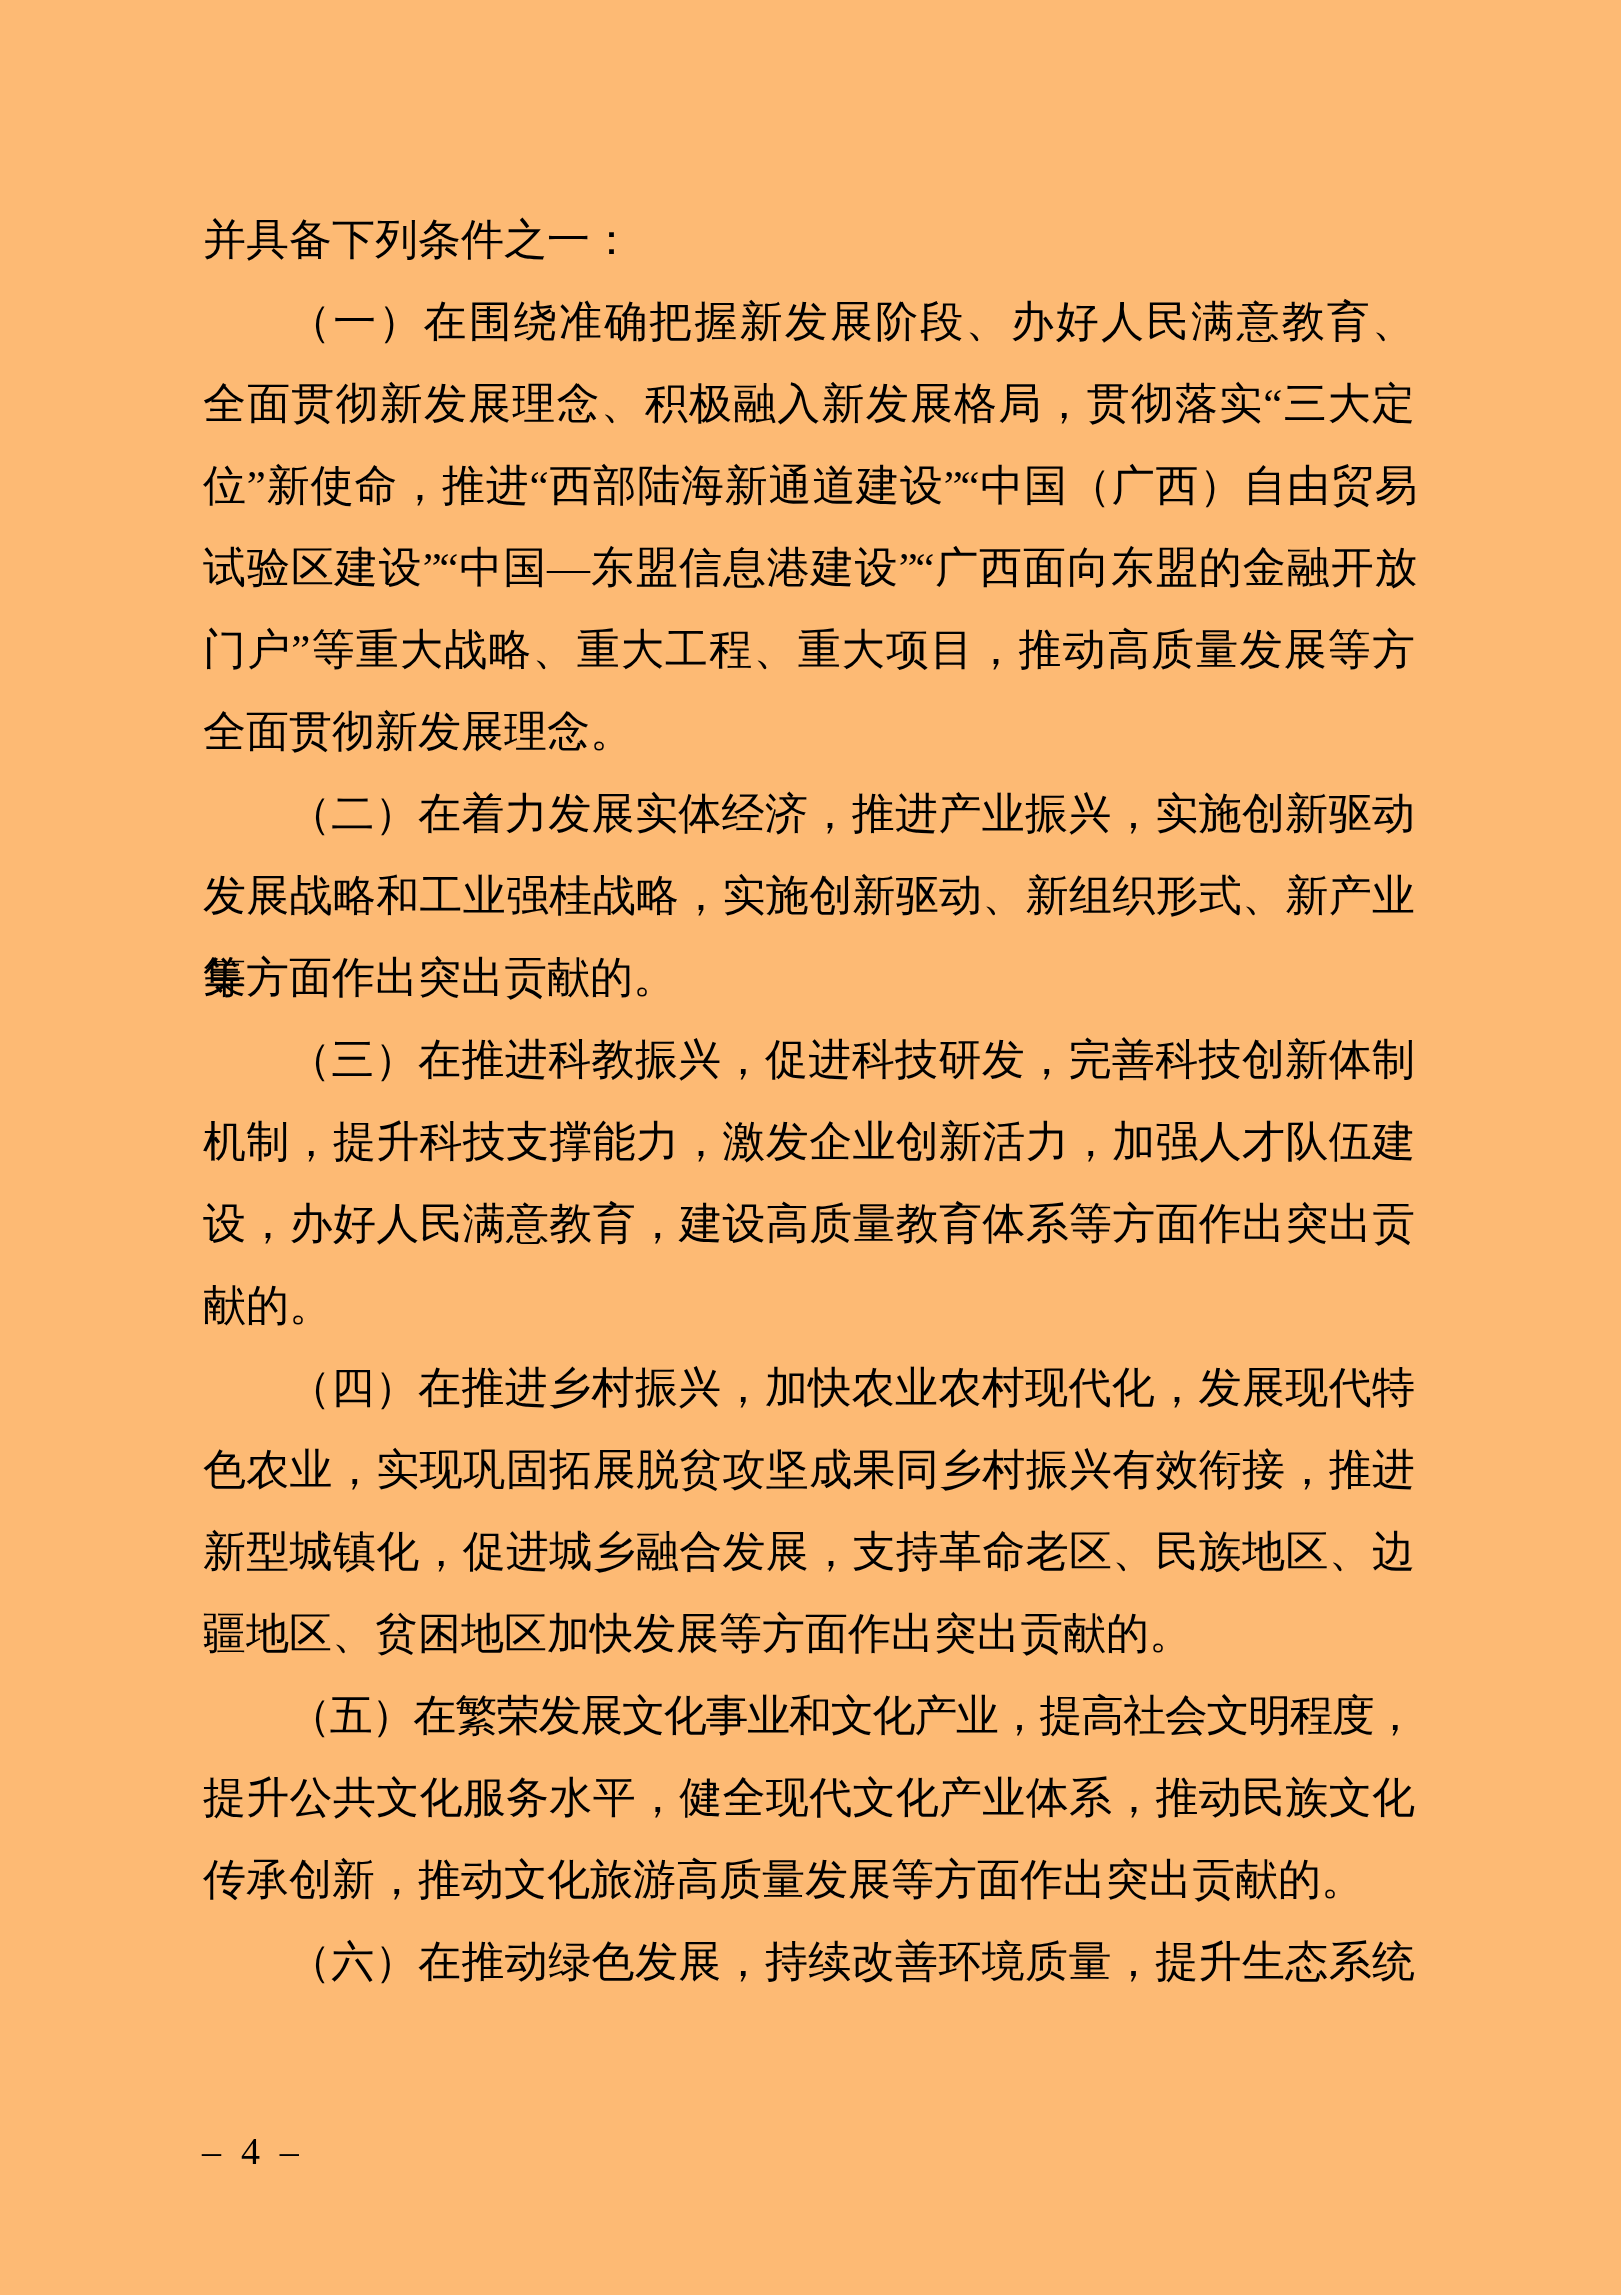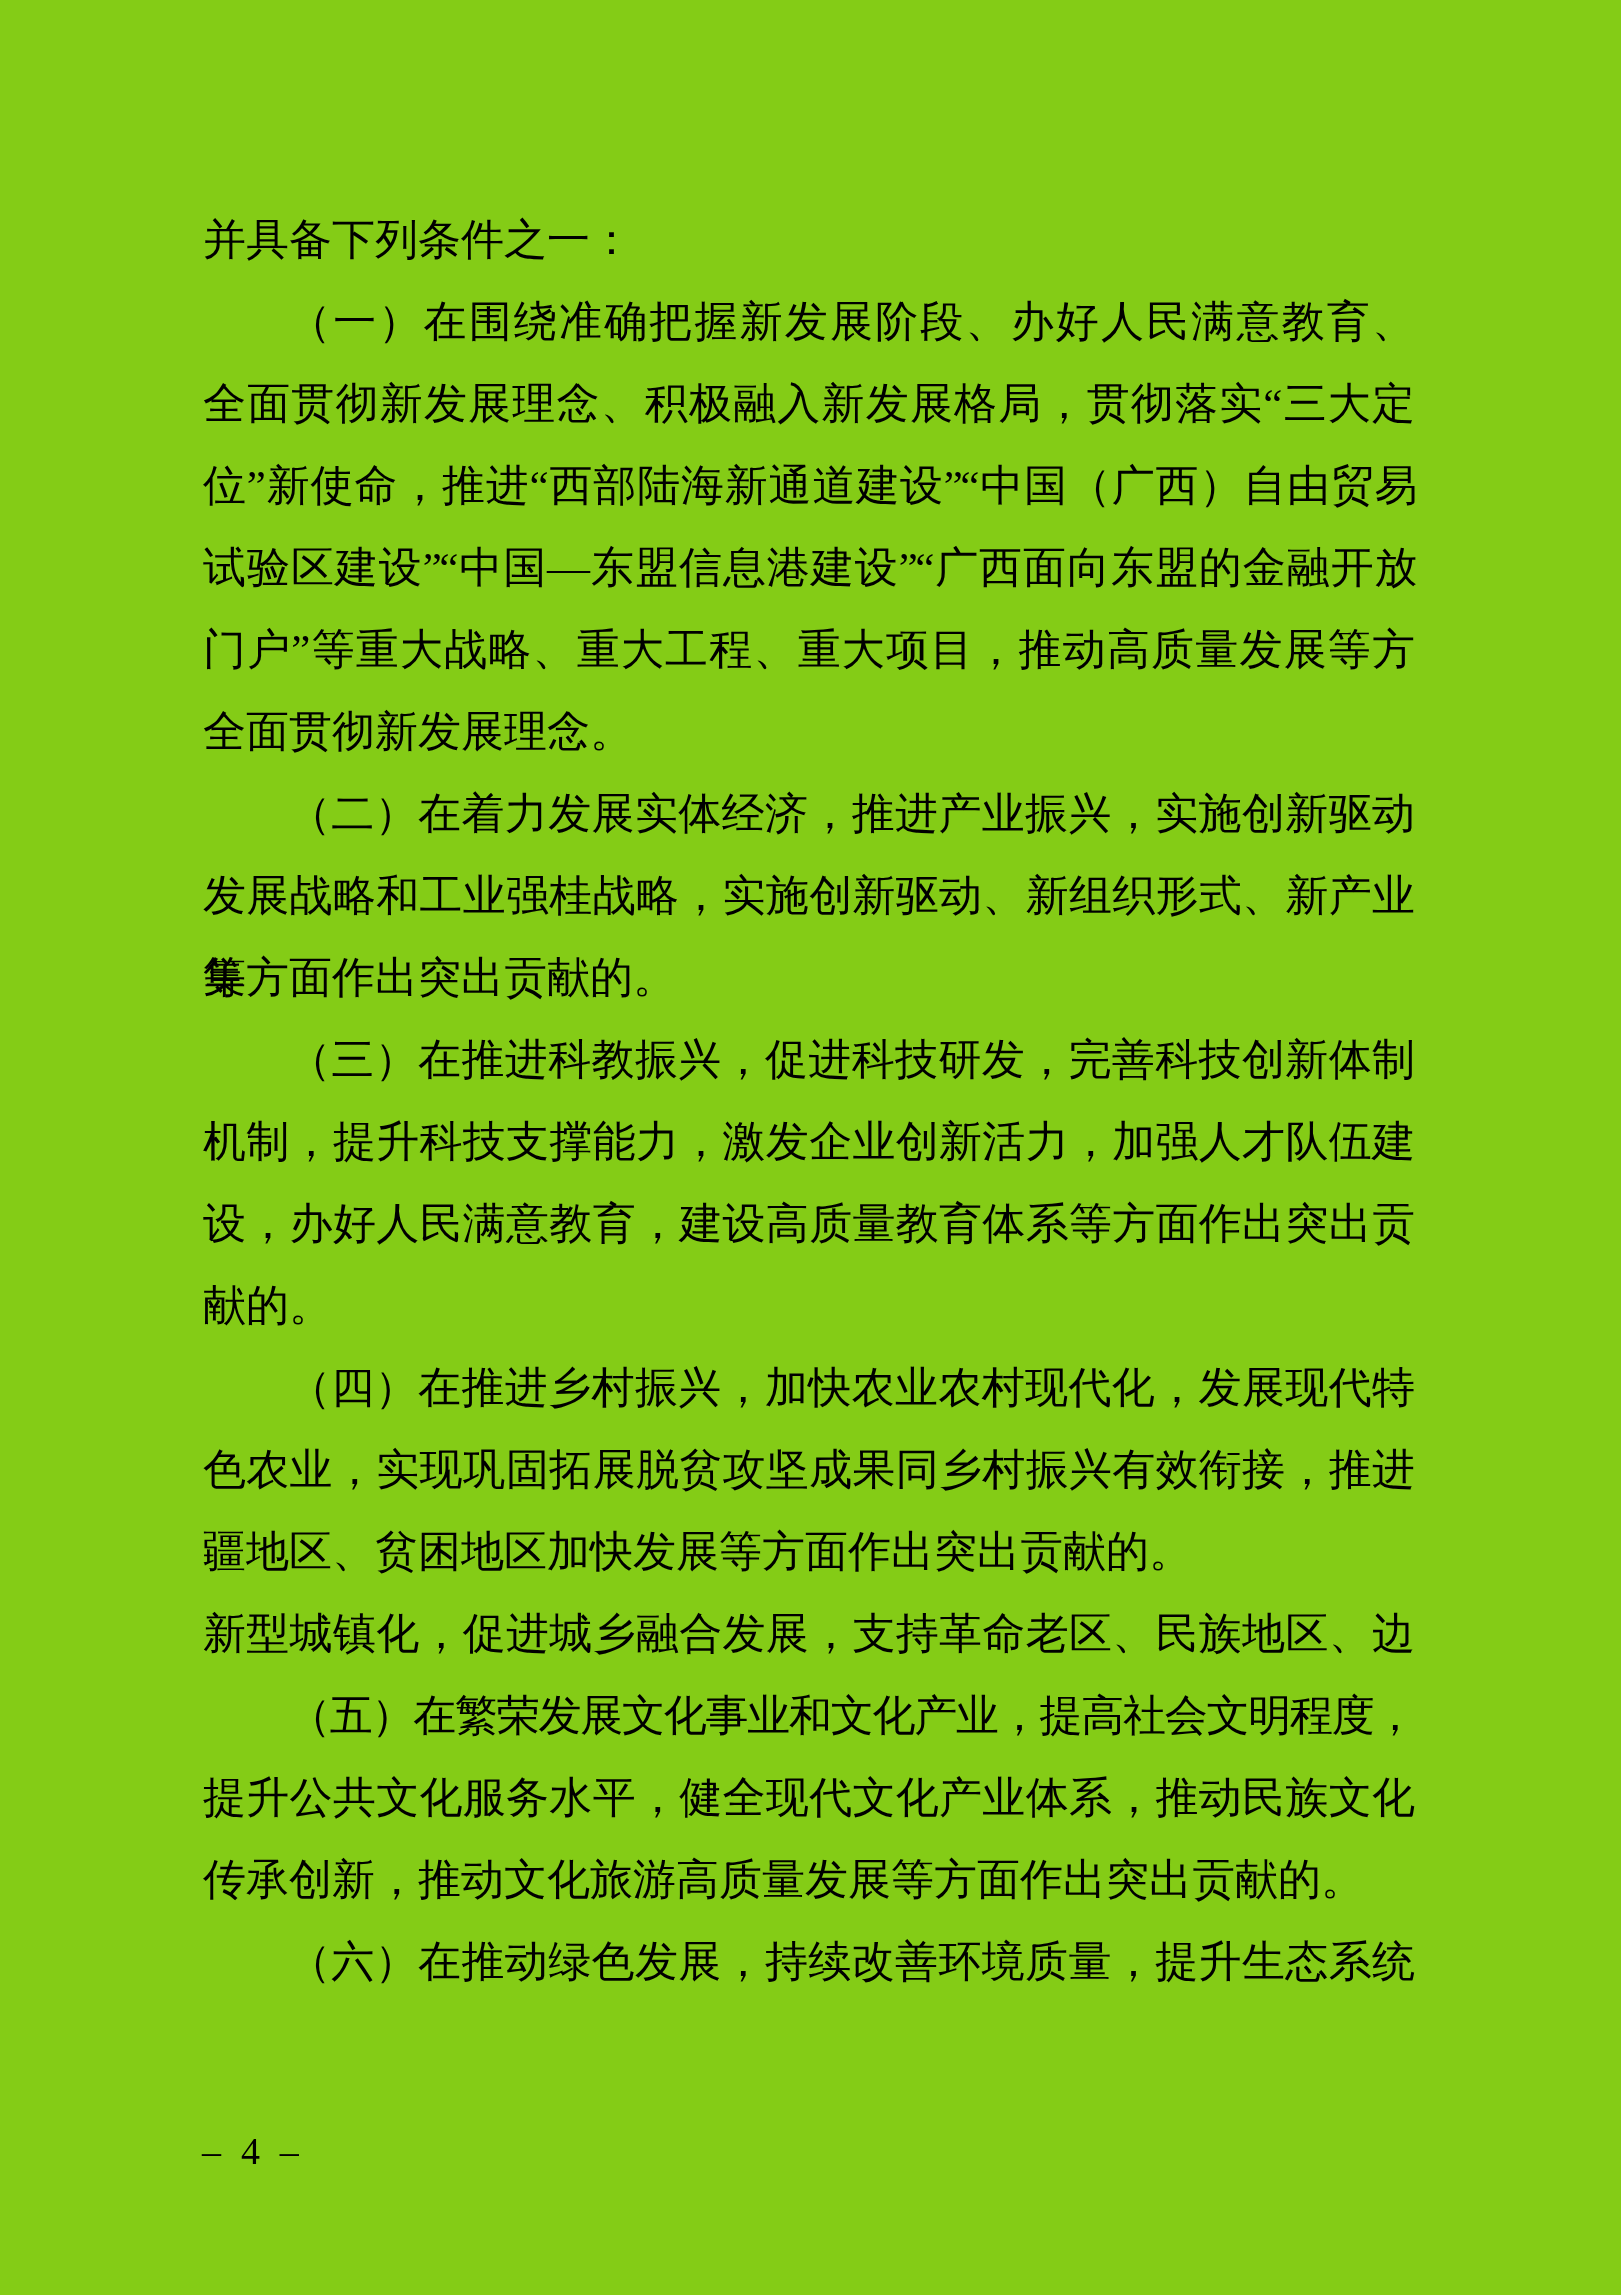--- a/index.html
+++ b/index.html
@@ -4,21 +4,21 @@
 <style>
   html, body {
     margin: 0;
     padding: 0;
     background: #ffffff;
   }
   .page {
     position: relative;
     width: 1621px;
     height: 2295px;
-    background: #84cc16;
+    background: #fdba74;
     font-family: "Liberation Serif", serif;
     color: #000000;
   }
   .text-block {
     position: absolute;
     left: 203px;
     top: 199px;
     width: 1212px;
     font-size: 43px;
     line-height: 82px;
@@ -74,22 +74,22 @@
     <div class="line end">全面贯彻新发展理念。</div>
     <div class="line j indent">（二）在着力发展实体经济，推进产业振兴，实施创新驱动</div>
     <div class="line j">发展战略和工业强桂战略，实施创新驱动、新组织形式、新产业集</div>
     <div class="line end">等方面作出突出贡献的。</div>
     <div class="line j indent">（三）在推进科教振兴，促进科技研发，完善科技创新体制</div>
     <div class="line j">机制，提升科技支撑能力，激发企业创新活力，加强人才队伍建</div>
     <div class="line j">设，办好人民满意教育，建设高质量教育体系等方面作出突出贡</div>
     <div class="line end">献的。</div>
     <div class="line j indent">（四）在推进乡村振兴，加快农业农村现代化，发展现代特</div>
     <div class="line j">色农业，实现巩固拓展脱贫攻坚成果同乡村振兴有效衔接，推进</div>
+    <div class="line j">新型城镇化，促进城乡融合发展，支持革命老区、民族地区、边</div>
     <div class="line end">疆地区、贫困地区加快发展等方面作出突出贡献的。</div>
-    <div class="line j">新型城镇化，促进城乡融合发展，支持革命老区、民族地区、边</div>
     <div class="line j indent tight29">（五）在繁荣发展文化事业和文化产业，提高社会文明程度，</div>
     <div class="line j">提升公共文化服务水平，健全现代文化产业体系，推动民族文化</div>
     <div class="line end">传承创新，推动文化旅游高质量发展等方面作出突出贡献的。</div>
     <div class="line j indent">（六）在推动绿色发展，持续改善环境质量，提升生态系统</div>
   </div>
 
   <div class="footer">– 4 –</div>
 
 </div>
 

